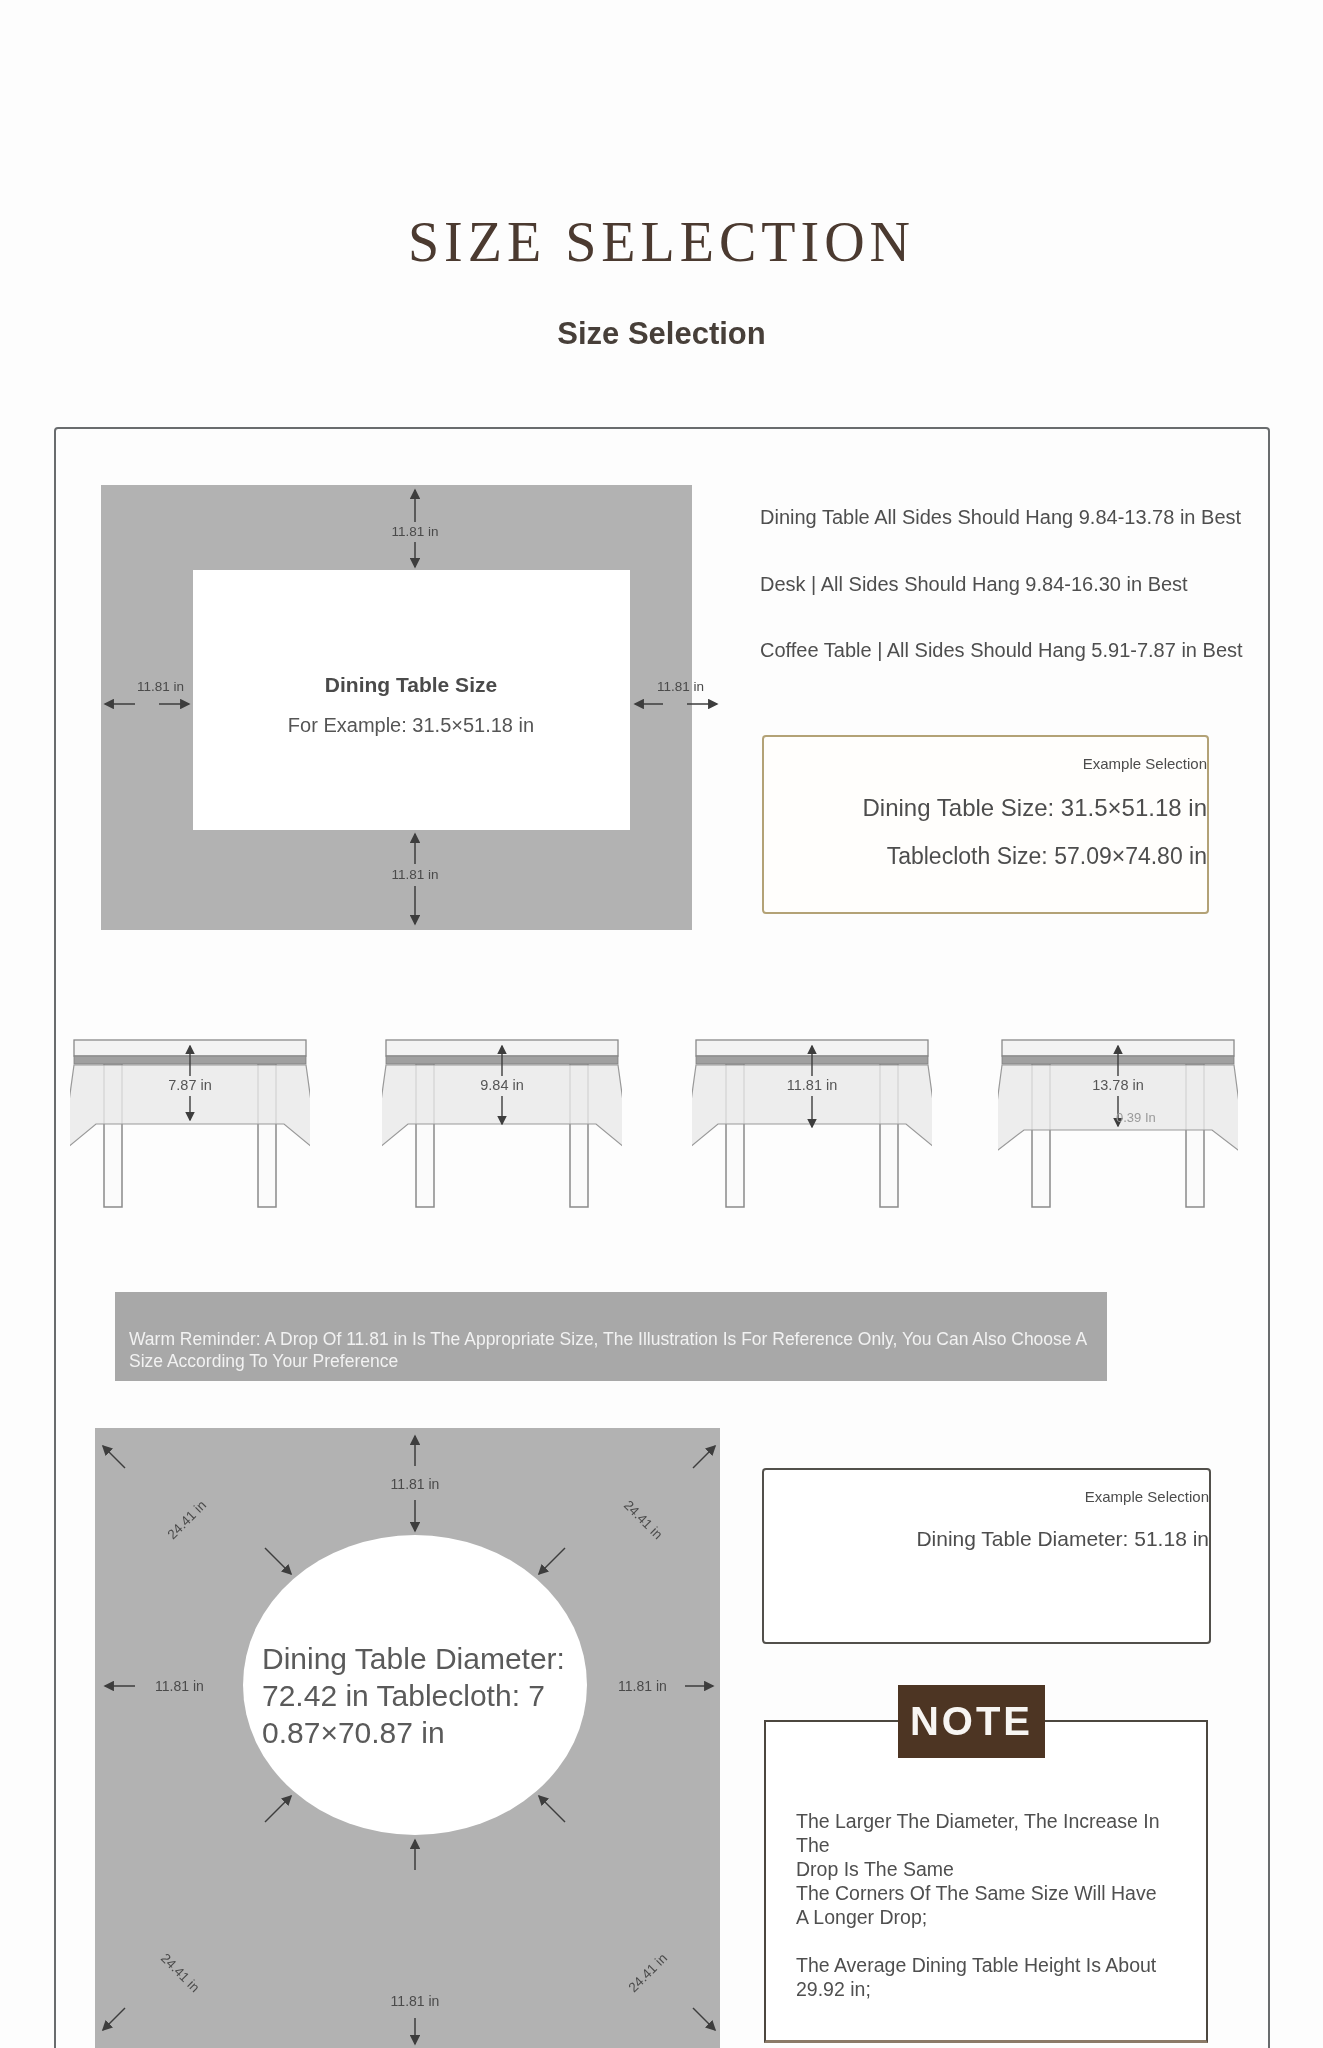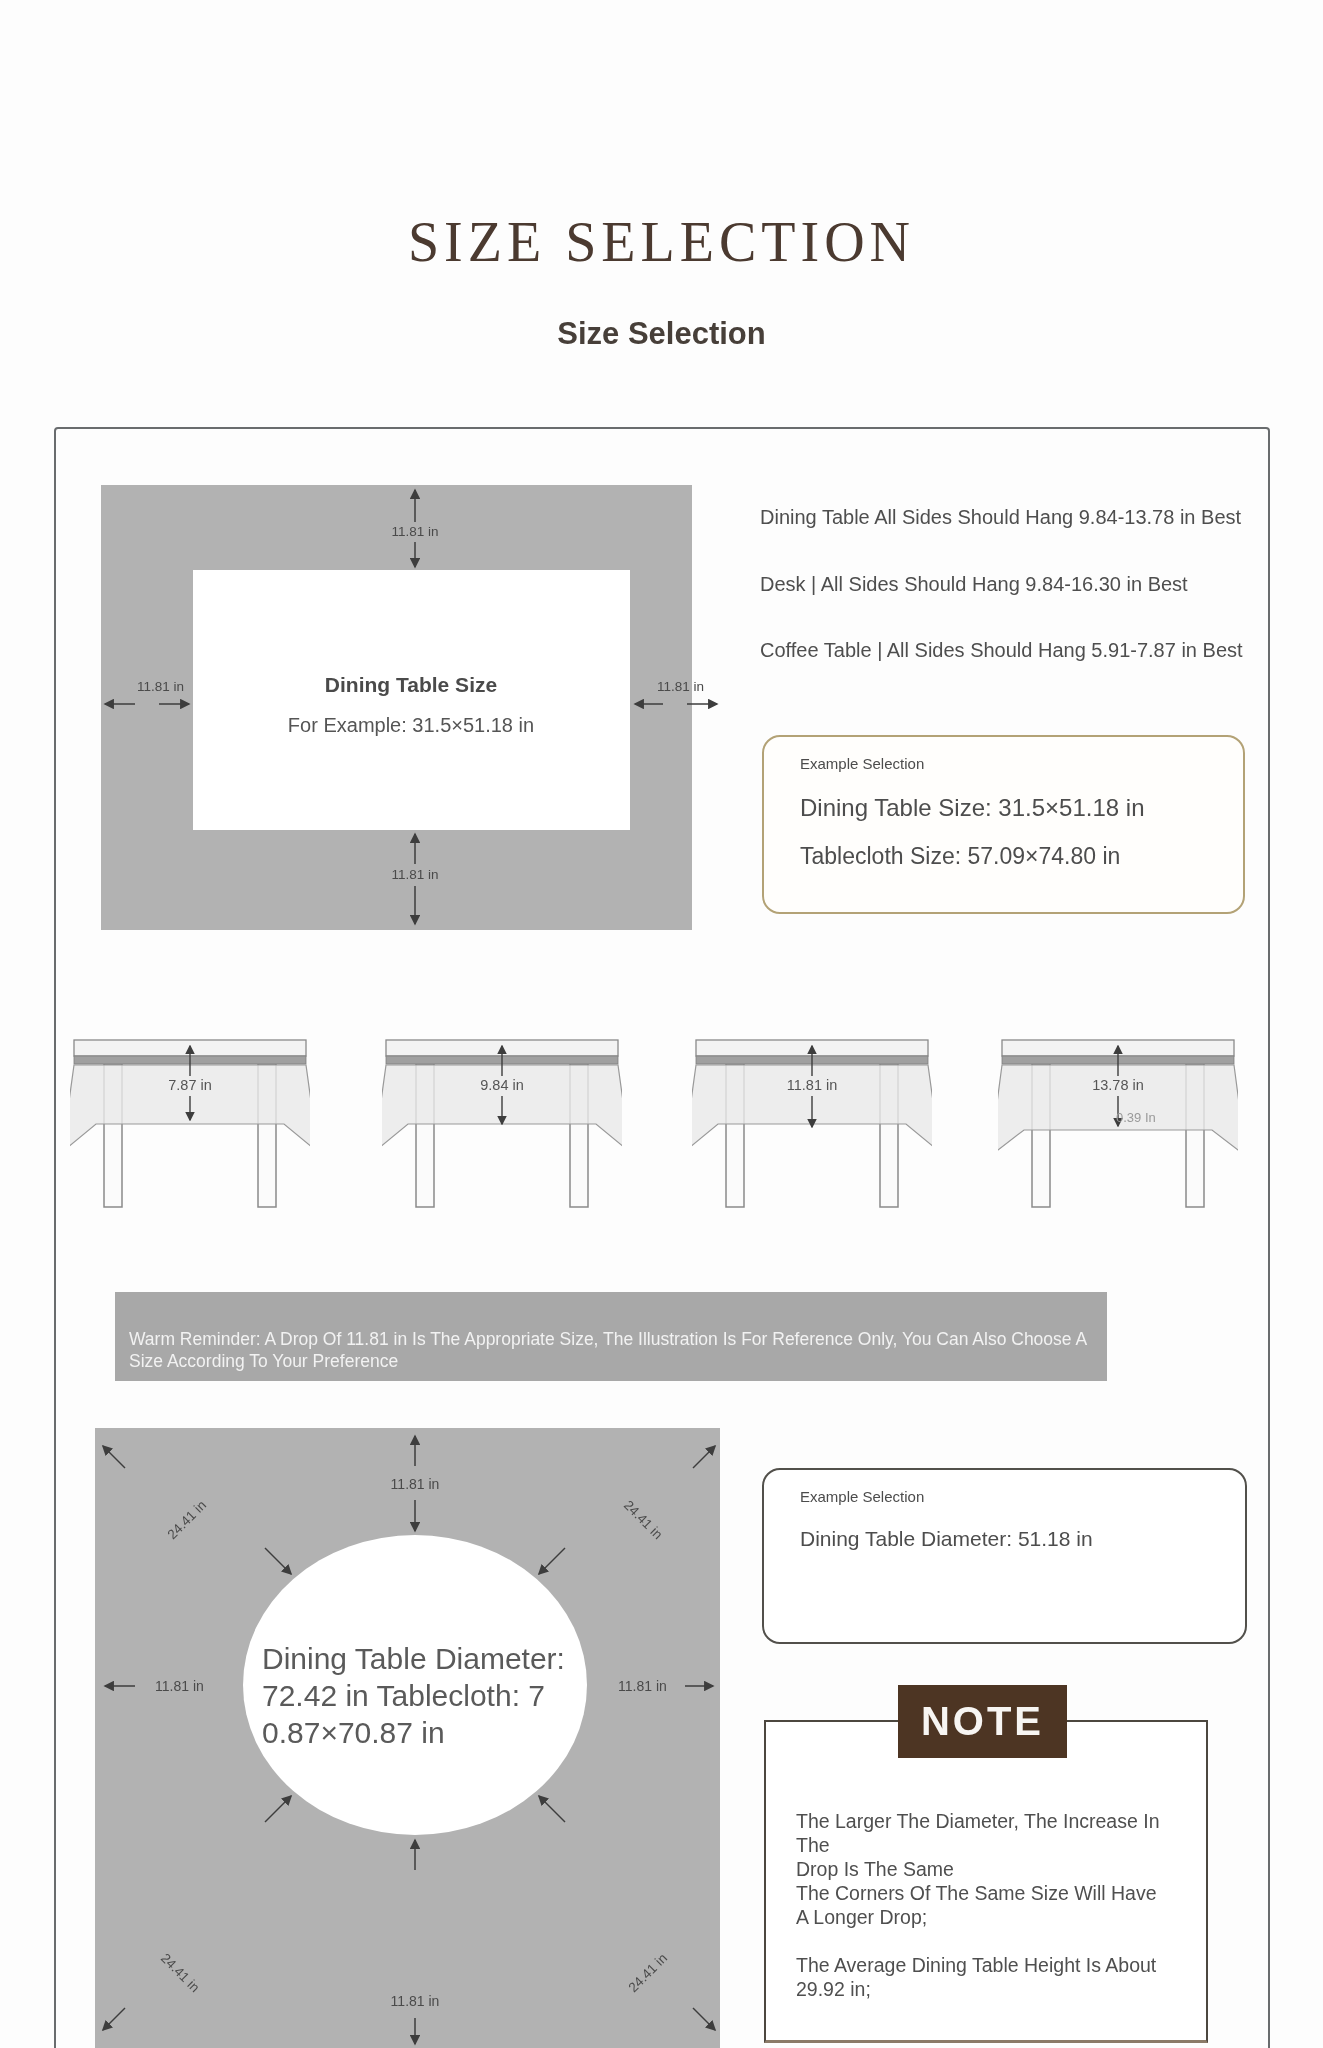--- a/index.html
+++ b/index.html
@@ -23,21 +23,21 @@
   
   .frame{
     left:54px;top:427px;width:1212px;height:1700px;
     border:2px solid #696c6e;border-radius:4px;background:transparent;
   }
   
   .guide-line{left:760px;width:520px;font-size:20px;color:#4e4e4e;white-space:nowrap;}
   .g1{top:506px;} .g2{top:573px;} .g3{top:639px;}
   
   .ex-box{
-    background:#fffefc;border-radius:18px;text-align:left;padding-left:36px;
+    background:#fffefc;border-radius:4px;text-align:right;
   }
   .ex-box-1{left:762px;top:735px;width:443px;height:175px;border:2px solid #b3a276;}
   .ex-box-2{left:762px;top:1468px;width:445px;height:172px;border:2px solid #52504b;background:#fff;}
   .ex-title{margin-top:18px;font-size:15px;color:#4c4c4c;}
   .ex-line1{margin-top:22px;font-size:24px;color:#4d4d4d;}
   .ex-line2{margin-top:21px;font-size:23px;color:#4d4d4d;}
   
   .banner{
     left:115px;top:1292px;width:992px;min-height:58px;
     background:#a8a8a8;box-sizing:border-box;padding:8px 14px;
@@ -50,21 +50,21 @@
     left:262px;top:1640px;width:305px;
     font-size:30px;line-height:1.24;color:#5a5a5a;
     word-break:break-all;text-align:left;
   }
   
   .note-box{
     left:764px;top:1720px;width:440px;height:318px;background:#ffffff;
     border:2px solid #4c473f;border-bottom:3px solid #8b7b68;z-index:1;
   }
   .note-tab{
-    left:898px;top:1685px;width:169px;height:73px;background:#4d3523;z-index:2;
+    left:898px;top:1685px;width:147px;height:73px;background:#4d3523;z-index:2;
     display:flex;align-items:center;justify-content:center;text-align:right;
   }
   .note-tab-label{
     color:#f7f5f2;font-size:40px;font-weight:bold;letter-spacing:3px;
   }
   .note-item{
     position:absolute;left:30px;width:390px;
     font-size:19.5px;line-height:1.22;color:#4f4f4f;white-space:pre-line;
   }
   .ni1{top:88px;} .ni2{top:160px;} .ni3{top:232px;}

